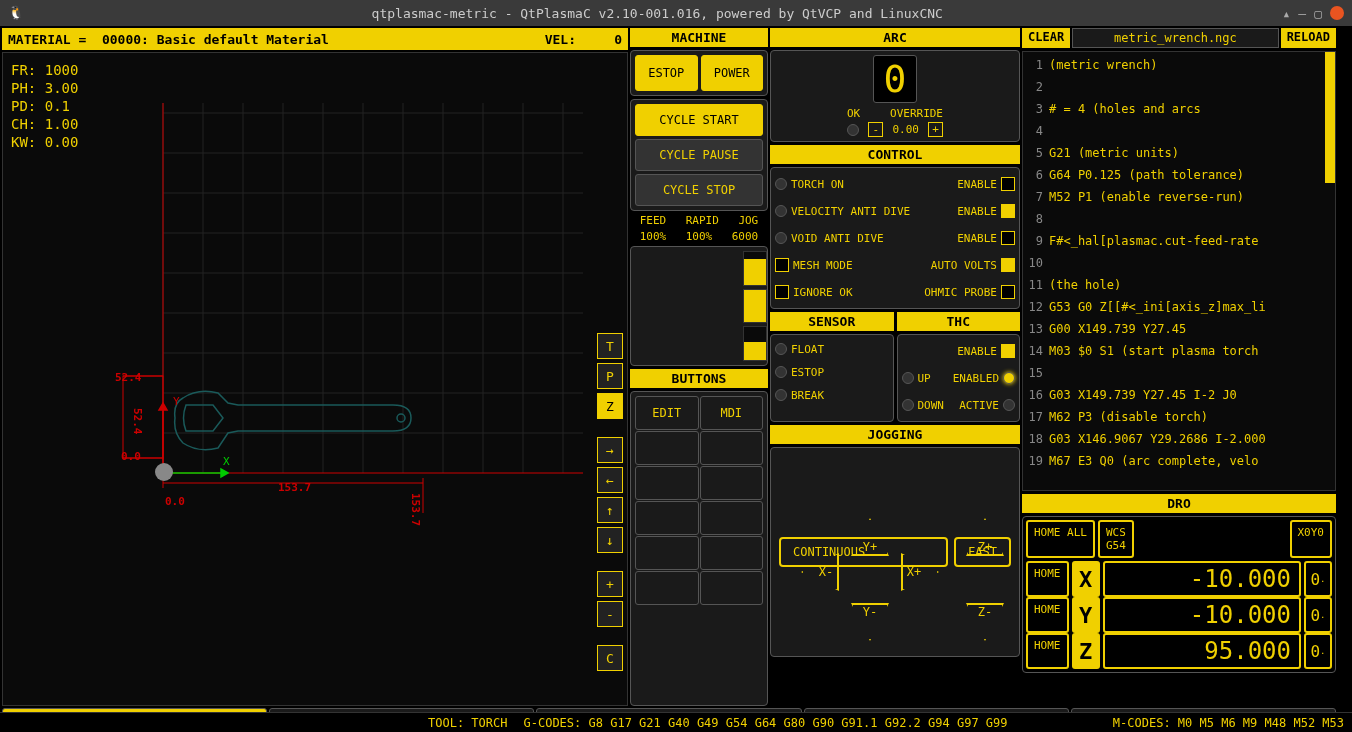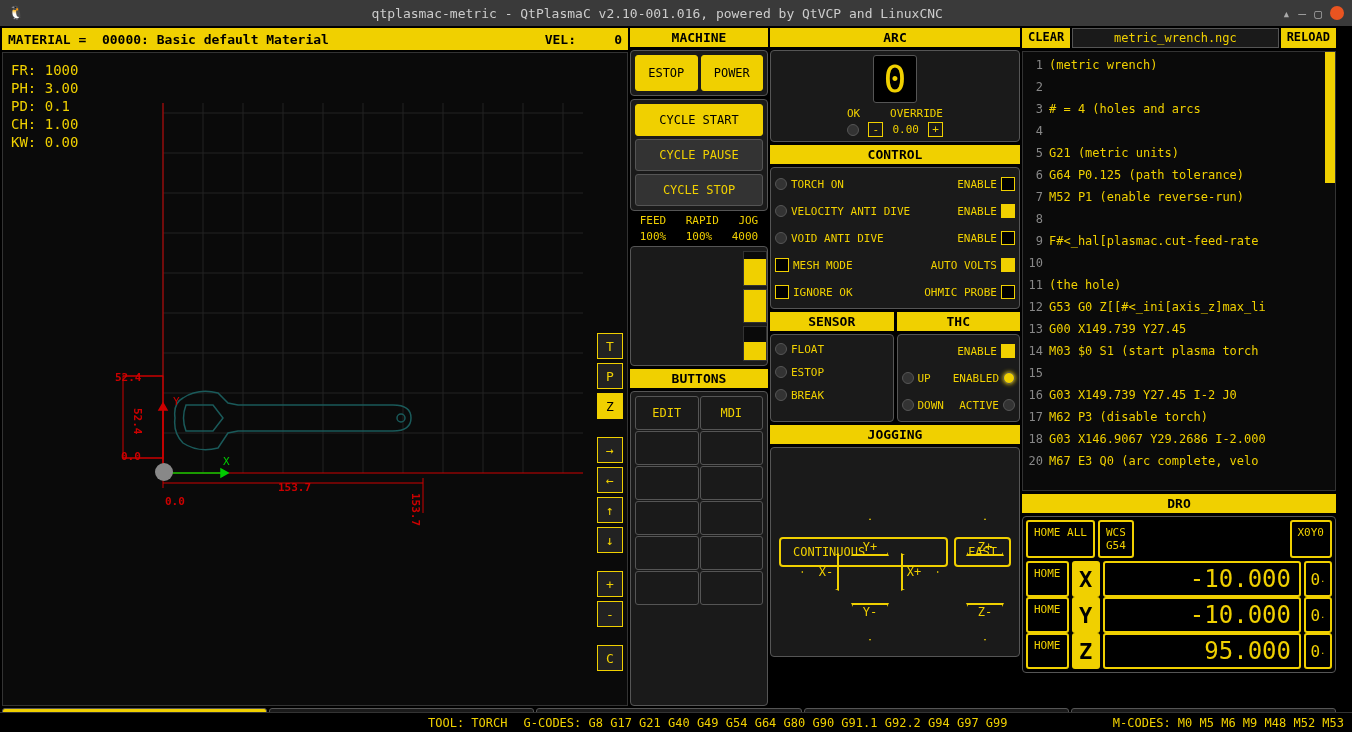--- a/index.html
+++ b/index.html
@@ -202,21 +202,21 @@
       <div class="btn" style="padding:8px 0">CYCLE STOP</div>
     </div>
     <div class="override-labels">
       <span>FEED</span>
       <span>RAPID</span>
       <span>JOG</span>
     </div>
     <div class="override-vals">
       <span>100%</span>
       <span>100%</span>
-      <span>4000</span>
+      <span>6000</span>
     </div>
     <div class="box sliders">
       <div class="slider-track">
           <div class="slider-fill" style="height:80%"></div>
         </div>
       <div class="slider-track">
           <div class="slider-fill" style="height:100%"></div>
         </div>
       <div class="slider-track">
           <div class="slider-fill" style="height:55%"></div>
@@ -450,21 +450,21 @@
         </div>
         <div class="gcode-line">
           <span class="gcode-ln">17</span>
           <span>M62 P3 (disable torch)</span>
         </div>
         <div class="gcode-line">
           <span class="gcode-ln">18</span>
           <span>G03 X146.9067 Y29.2686 I-2.000</span>
         </div>
         <div class="gcode-line">
-          <span class="gcode-ln">20</span>
+          <span class="gcode-ln">19</span>
           <span>M67 E3 Q0  (arc complete, velo</span>
         </div>
       </div>
 
     <div class="panel-header">DRO</div>
     <div class="dro-box">
       <div class="dro-top">
         <div class="dro-btn">HOME ALL</div>
         <div class="dro-btn" style="white-space:pre">WCS
 G54</div>

